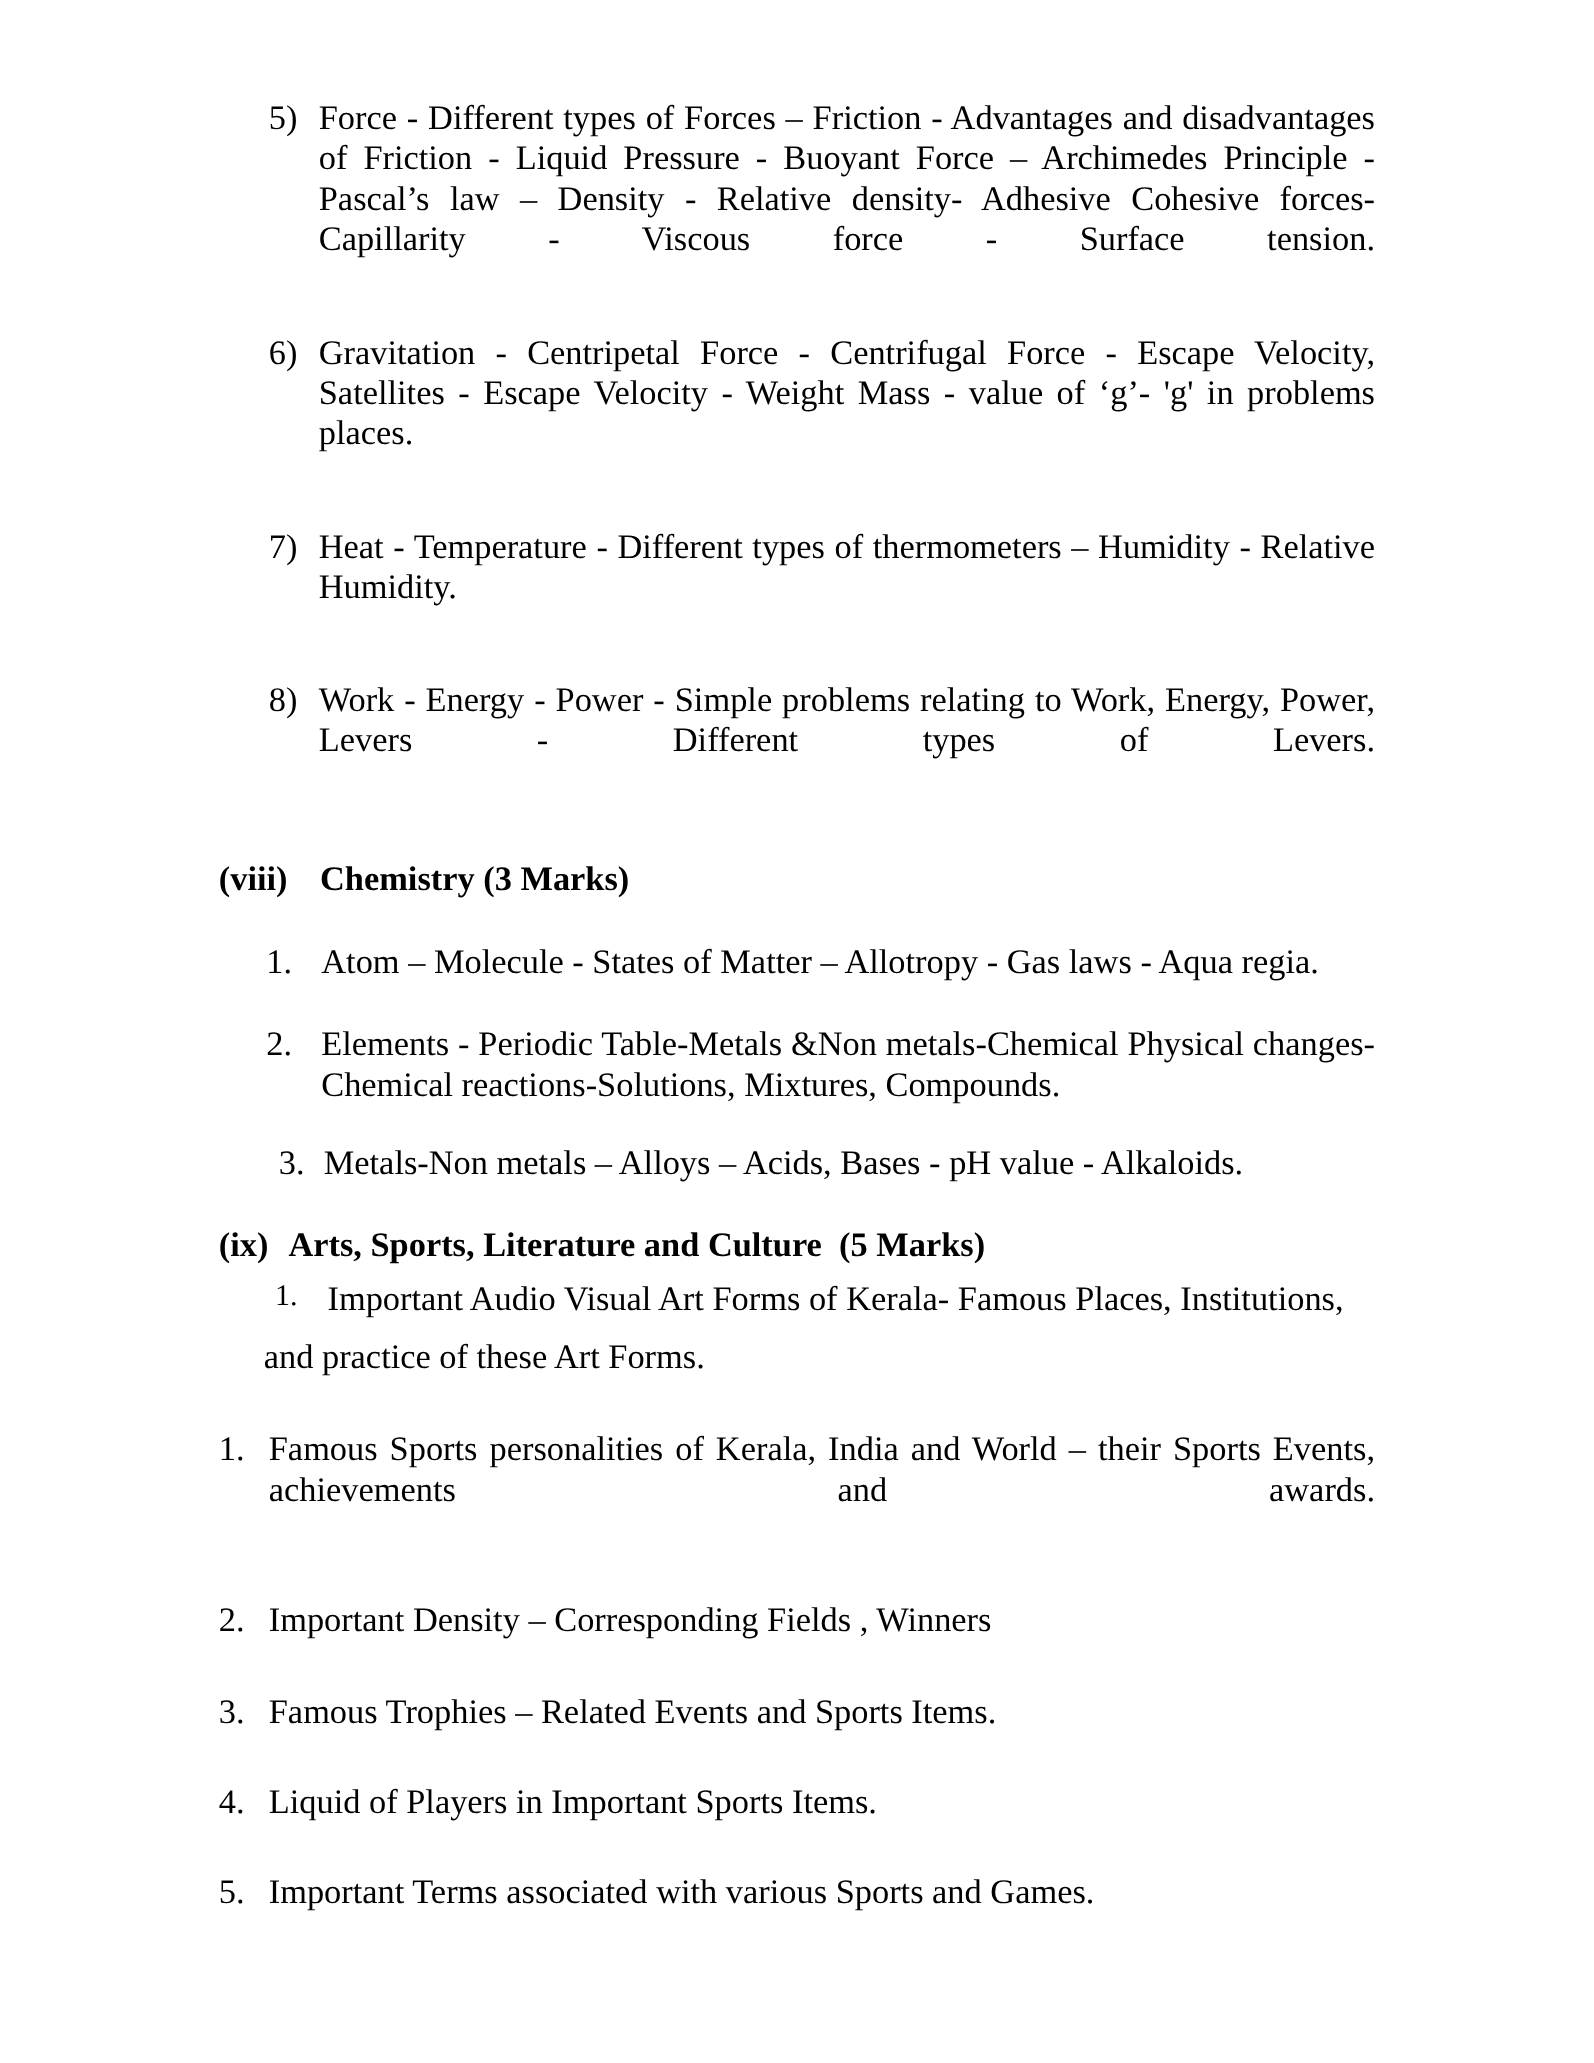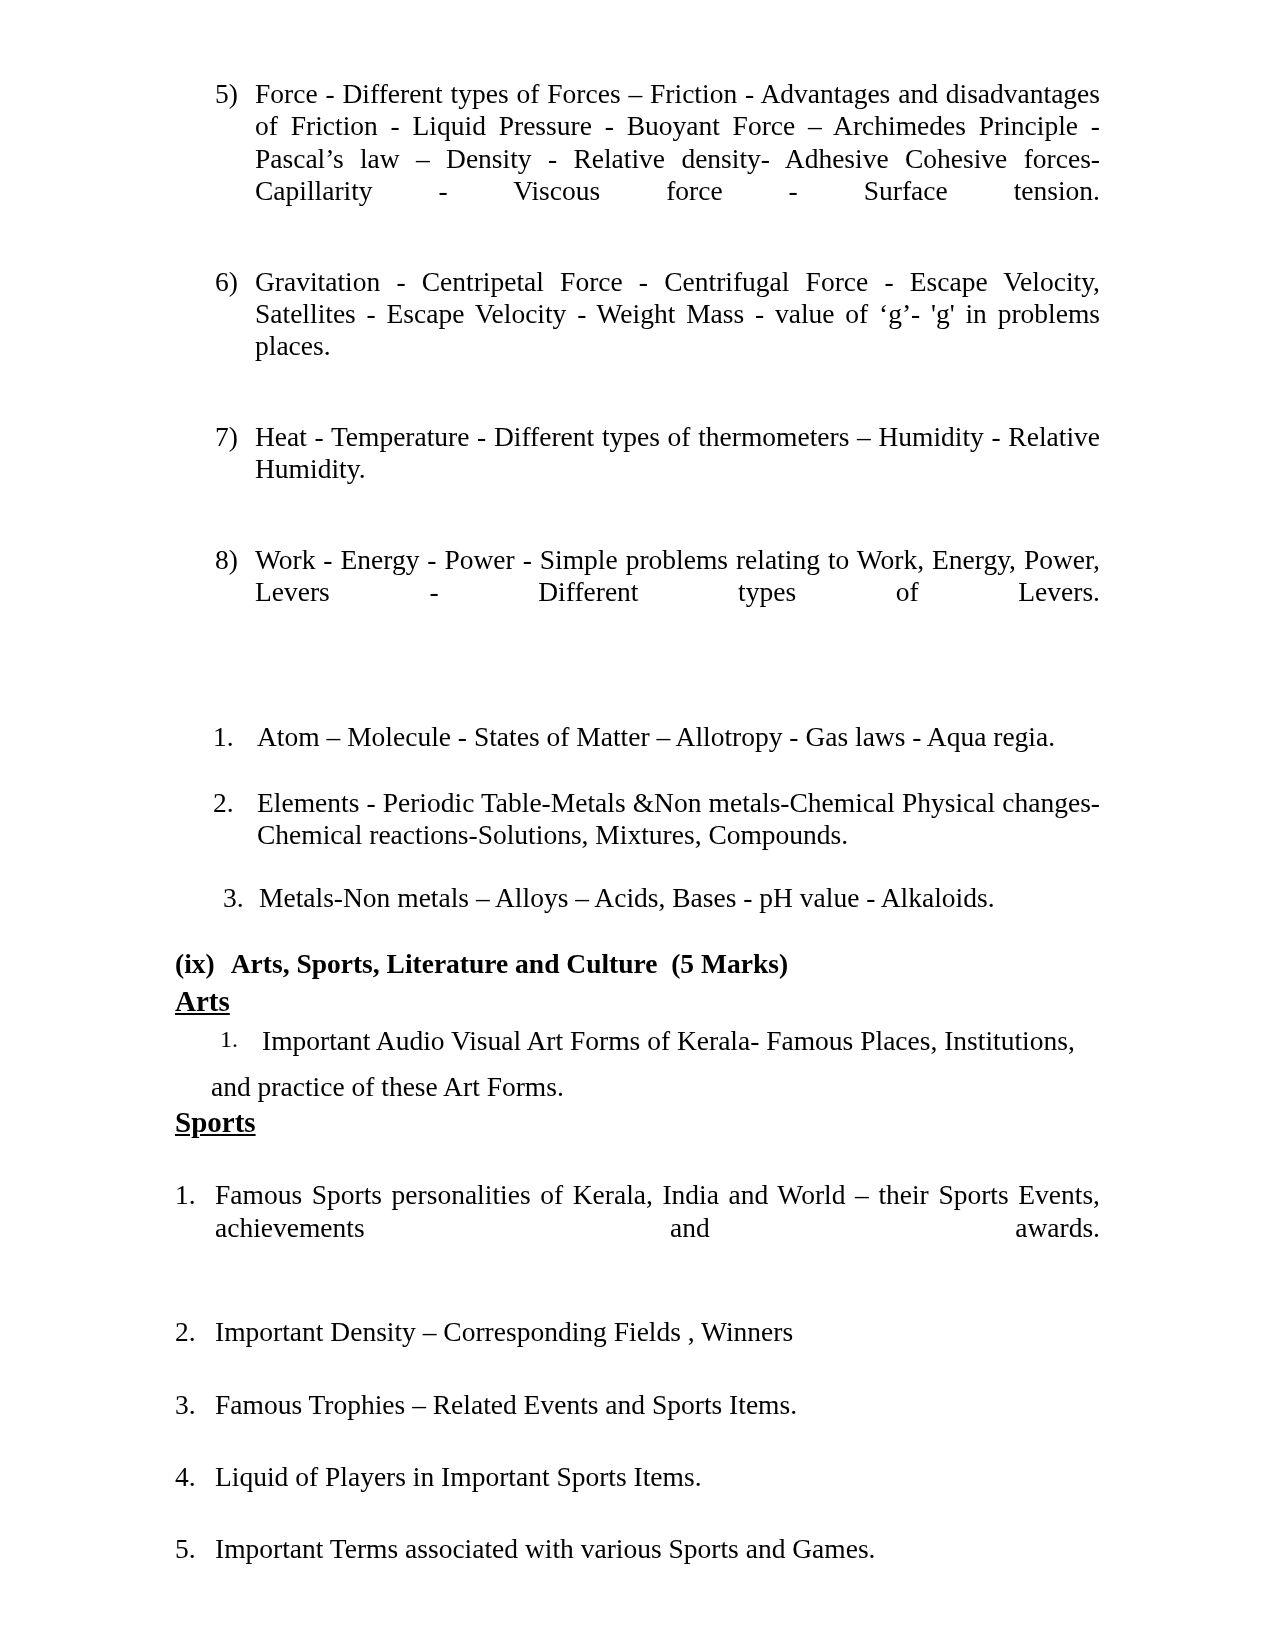--- a/index.html
+++ b/index.html
@@ -122,20 +122,21 @@
 
       <div class="li lvl-a">
         <span class="marker">8)</span>
         <span class="body">Work - Energy - Power - Simple problems relating to Work, Energy, Power,  Levers - Different types of Levers.</span>
       </div>
 
     </div>
 
     <div class="gap-46"></div>
 
+    <div class="heading"><span>(viii)</span><span style="display:inline-block;width:26px"></span><span>Chemistry (3 Marks)</span></div>
 
     <div class="gap-34"></div>
 
     <div>
 
       <div class="li lvl-b">
         <span class="marker">1.</span>
         <span class="body nojust">Atom – Molecule - States of Matter – Allotropy - Gas laws - Aqua regia.</span>
       </div>
 
@@ -154,41 +155,35 @@
       </div>
 
     </div>
 
     <div class="gap-34"></div>
 
     <div class="heading"><span>(ix)</span><span style="display:inline-block;width:16px"></span><span>Arts, Sports, Literature and Culture  (5 Marks)</span></div>
 
     <div style="height:4px"></div>
 
-    <div>
-      <span class="sub-heading">Arts</span>
-    </div>
 
     <div style="height:6px"></div>
 
     <div class="li lvl-c">
       <span class="marker" style="font-size:24px">1.</span>
       <span class="body nojust">Important Audio Visual Art Forms of Kerala- Famous Places, Institutions,</span>
     </div>
 
     <div style="height:14px"></div>
 
 
     <div class="plain-line nojust" style="margin-left:36px">and practice of these Art Forms.</div>
 
     <div style="height:2px"></div>
 
-    <div>
-      <span class="sub-heading">Sports</span>
-    </div>
 
     <div class="gap-40"></div>
 
     <div>
 
       <div class="li lvl-d">
         <span class="marker">1.</span>
         <span class="body">Famous Sports personalities of  Kerala, India and World – their Sports Events,  achievements and awards.</span>
       </div>
 

